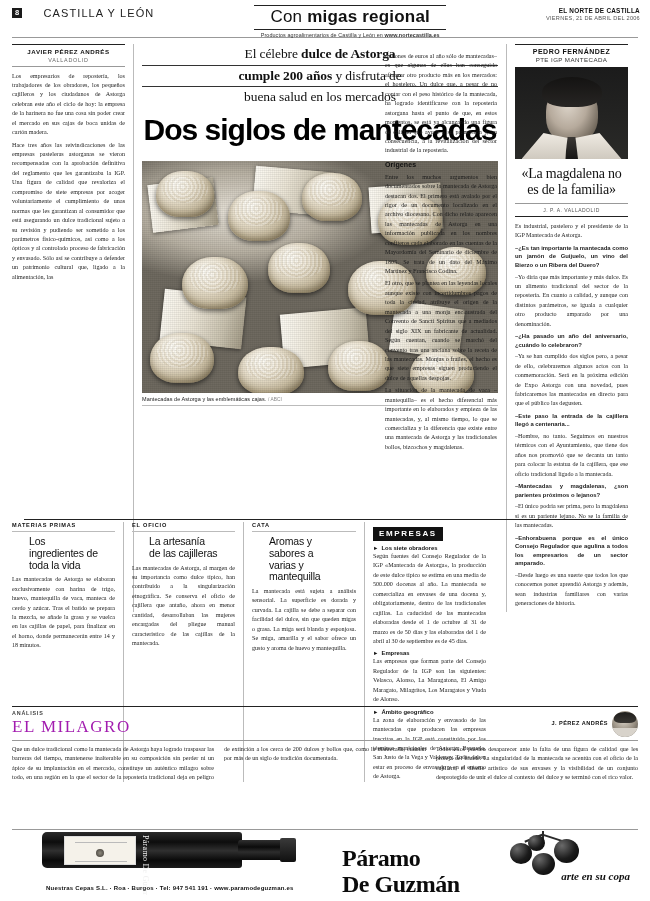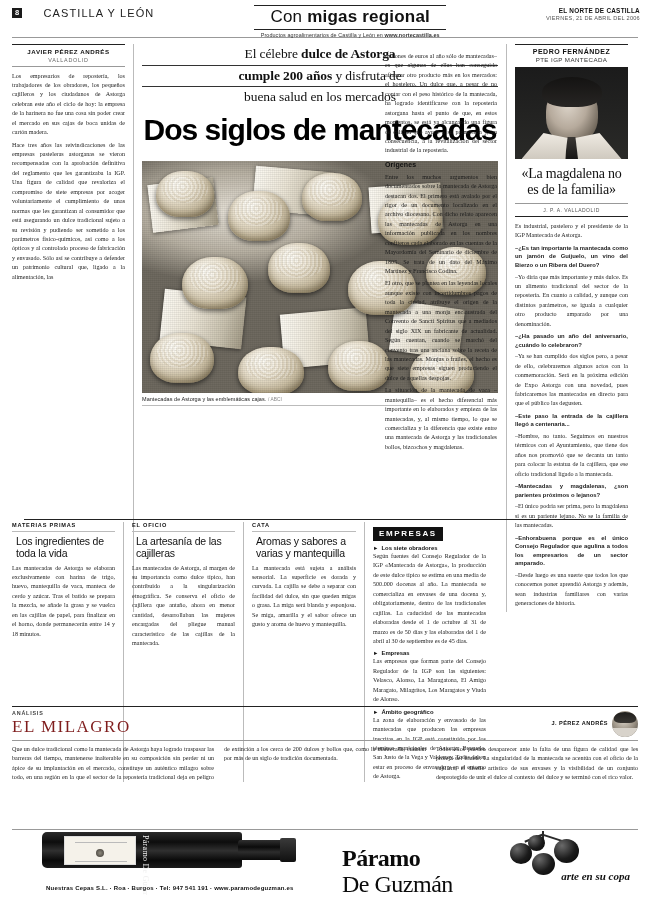--- a/index.html
+++ b/index.html
@@ -179,21 +179,21 @@
   
   .mid-rule { border-top:1.4px solid #222; margin:7px 12px 0 12px; }
 
   
   .boxes { display:flex; padding:0 12px; gap:0; margin-top:5px; }
   .box { width:112px; padding-right:8px; border-right:0.6px solid #bbb; }
   .box:last-of-type { }
   .box-tag { font-family:"Liberation Sans", sans-serif; font-weight:bold; font-size:5.6px;
     letter-spacing:.8px; color:#111; padding-bottom:3px; border-bottom:0.6px solid #bbb; }
   .box-title { font-family:"Liberation Sans", sans-serif; font-size:10.5px;
-    line-height:1.12; color:#111; margin:4px 4px 4px; letter-spacing:-.2px; }
+    line-height:1.12; color:#111; margin:4px 17px 4px; letter-spacing:-.2px; }
   .box-text { font-size:6.1px; line-height:1.55; text-align:justify; color:#1c1c1c; }
 
   .empresas-col { width:122px; padding-left:8px; border-left:0.6px solid #bbb; }
   .empresas-tag {
     display:inline-block; font-family:"Liberation Sans", sans-serif; font-weight:bold;
     font-size:8px; letter-spacing:1.6px; color:#fff; background:#111;
     padding:1.5px 5px 2px; border:1.2px solid #111;
   }
   .emp-item { margin-top:4px; }
   .emp-h { font-family:"Liberation Sans", sans-serif; font-weight:bold; font-size:5.9px;
@@ -202,21 +202,21 @@
   .emp-b { font-size:6.1px; line-height:1.55; text-align:justify; color:#1c1c1c; margin-top:1px; }
 
   
   .analysis { padding:0 12px; margin-top:6px; }
   .an-topline { border-top:1.4px solid #222; }
   .an-head { display:flex; align-items:flex-start; justify-content:space-between; }
   .an-left { padding-top:3px; }
   .an-tag { font-family:"Liberation Sans", sans-serif; font-weight:bold; font-size:5.4px;
     letter-spacing:.8px; color:#444; }
   .an-title { font-family:"Liberation Serif", serif; font-size:17px; letter-spacing:1.5px;
-    color:#7f1d1d; margin-top:1px; }
+    color:#a21caf; margin-top:1px; }
   .an-author { display:flex; align-items:center; gap:4px; padding-top:4px; }
   .an-author .nm { font-family:"Liberation Sans", sans-serif; font-weight:bold;
     font-size:5.6px; letter-spacing:.45px; color:#111; text-align:right; line-height:1.3; }
   .an-avatar { width:26px; height:26px; border-radius:50%; overflow:hidden; position:relative;
     background:radial-gradient(circle at 45% 35%, #d9d2c7 0%, #9a9184 50%, #3f3b35 100%); }
   .an-avatar .ah { position:absolute; left:50%; transform:translateX(-50%); top:1px;
     width:22px; height:11px; border-radius:50% 50% 30% 30%;
     background:linear-gradient(180deg,#1e1d1b,#3a3733); }
   .an-avatar .ab { position:absolute; bottom:0; left:50%; transform:translateX(-50%);
     width:26px; height:9px; background:#d8d3cb; }
@@ -246,21 +246,21 @@
     width:8px; height:8px; border-radius:50%;
     background:radial-gradient(circle,#8e8a7e 0%, #55514a 70%); }
   .bt-label .ln { position:absolute; left:10px; width:52px; height:1px; background:#bbb; }
   .bt-text { position:absolute; left:108px; top:7px; width:60px; height:32px;
     color:#efefef; font-family:"Liberation Serif", serif; font-size:8px;
     transform:rotate(90deg); transform-origin:left top; white-space:nowrap;
     letter-spacing:.3px; }
   .ad-brand { position:absolute; left:330px; top:16px; text-align:left; }
   .ad-brand .b1 { font-family:"Liberation Serif", serif; font-size:24px; font-weight:bold;
     line-height:1.0; color:#0b0b0b; letter-spacing:-.5px; }
-  .ad-brand .b2 { font-family:"Liberation Serif", serif; font-size:24px; font-weight:normal;
+  .ad-brand .b2 { font-family:"Liberation Serif", serif; font-size:24px; font-weight:bold;
     line-height:1.0; color:#0b0b0b; letter-spacing:-.5px; margin-top:2px; }
   .ad-grapes { position:absolute; right:56px; top:1px; width:74px; height:46px; }
   .grape { position:absolute; border-radius:50%;
     background:radial-gradient(circle at 32% 28%, #6a6a6a 0%, #1b1b1b 55%, #050505 100%); }
   .stem { position:absolute; background:#2b2b2b; }
   .ad-tag { position:absolute; right:8px; bottom:13px;
     font-family:"Liberation Serif", serif; font-style:italic; font-weight:bold;
     font-size:11px; color:#111; }
   .ad-foot {
     position:absolute; left:34px; bottom:4px;

